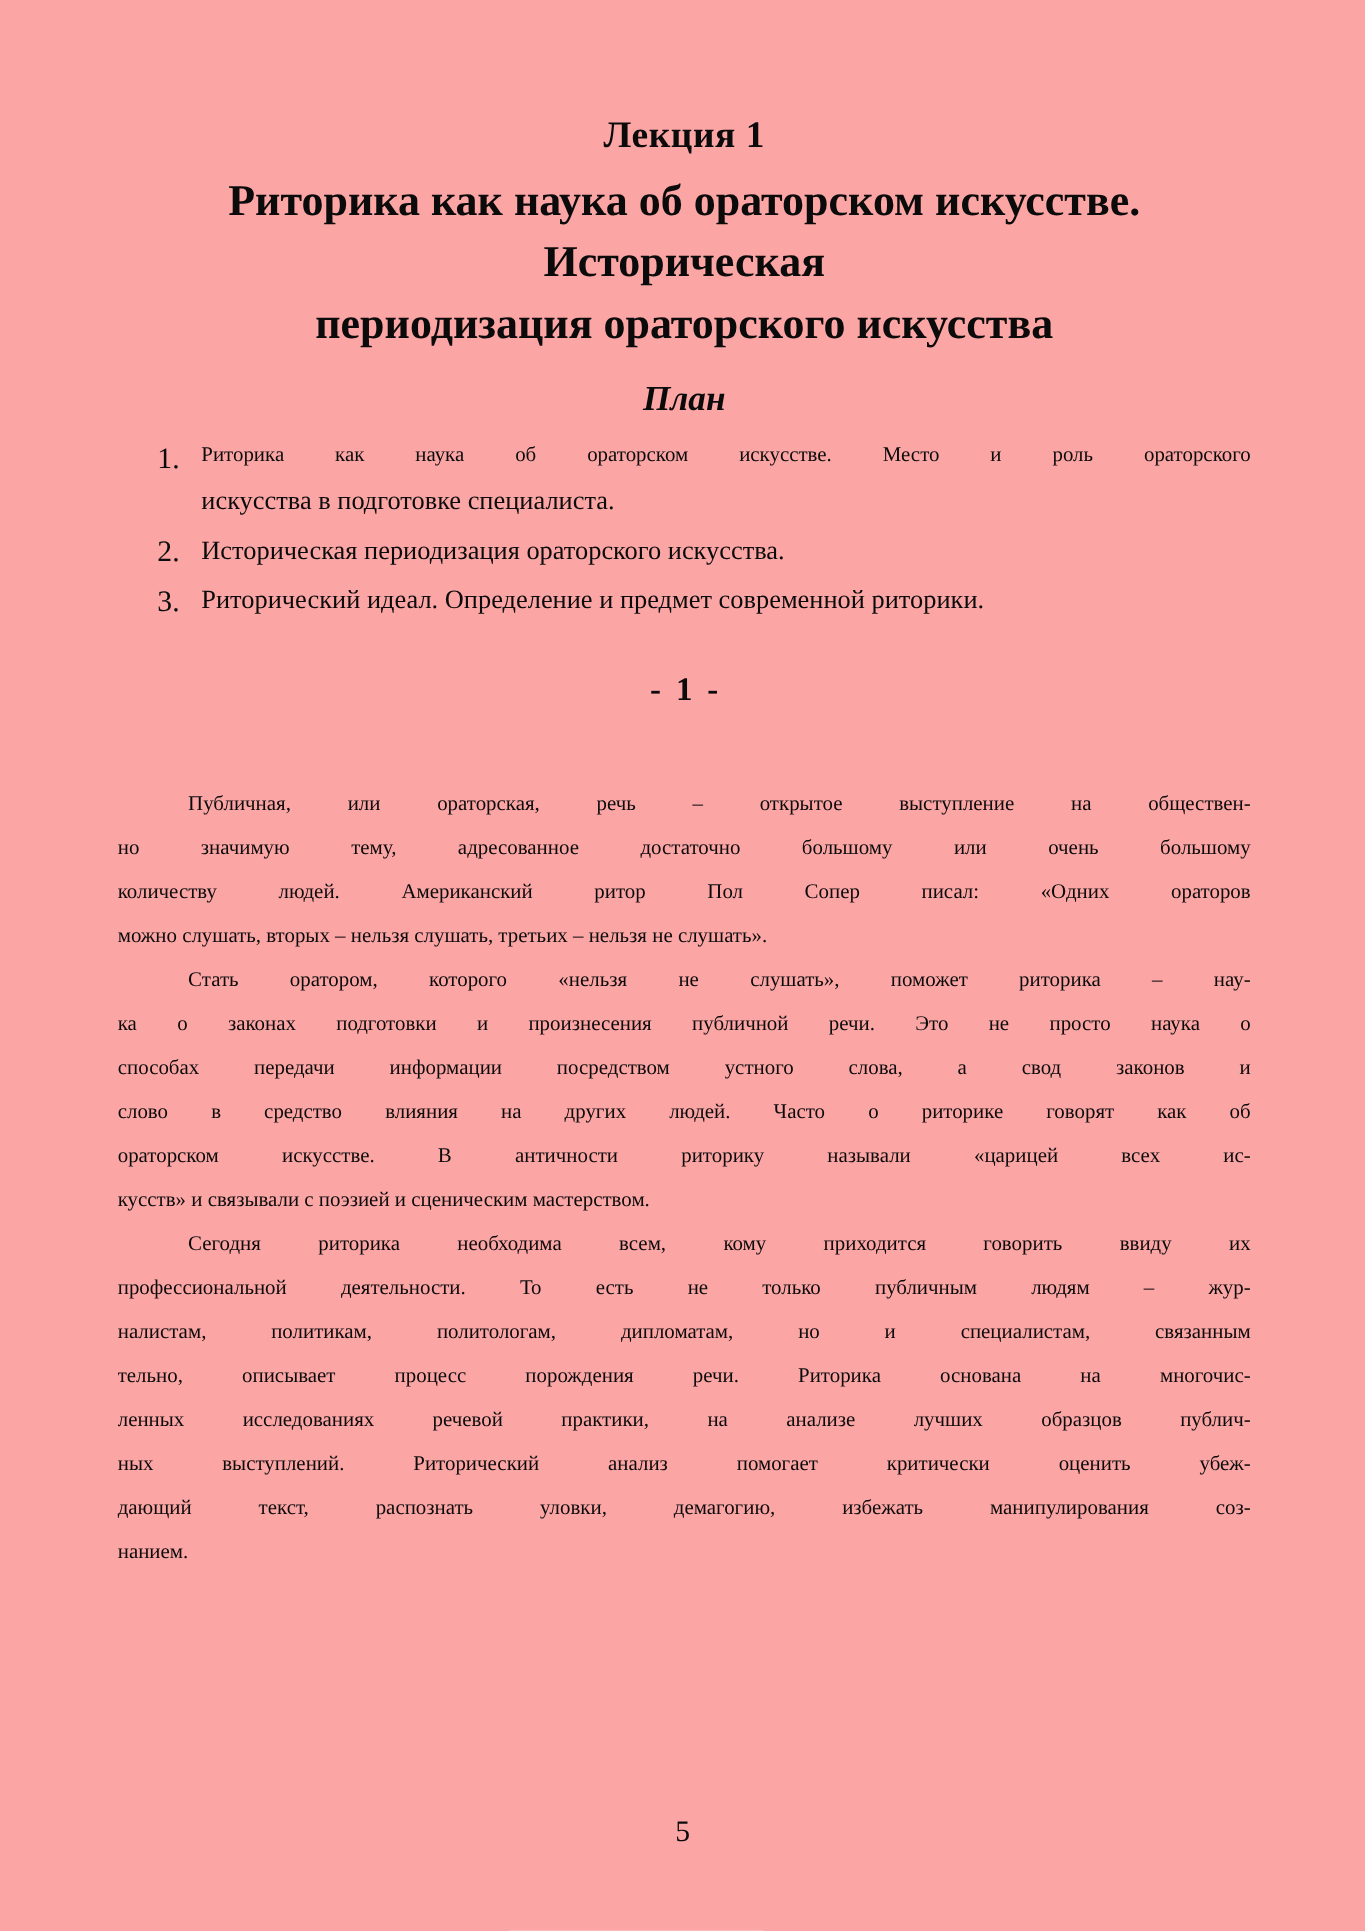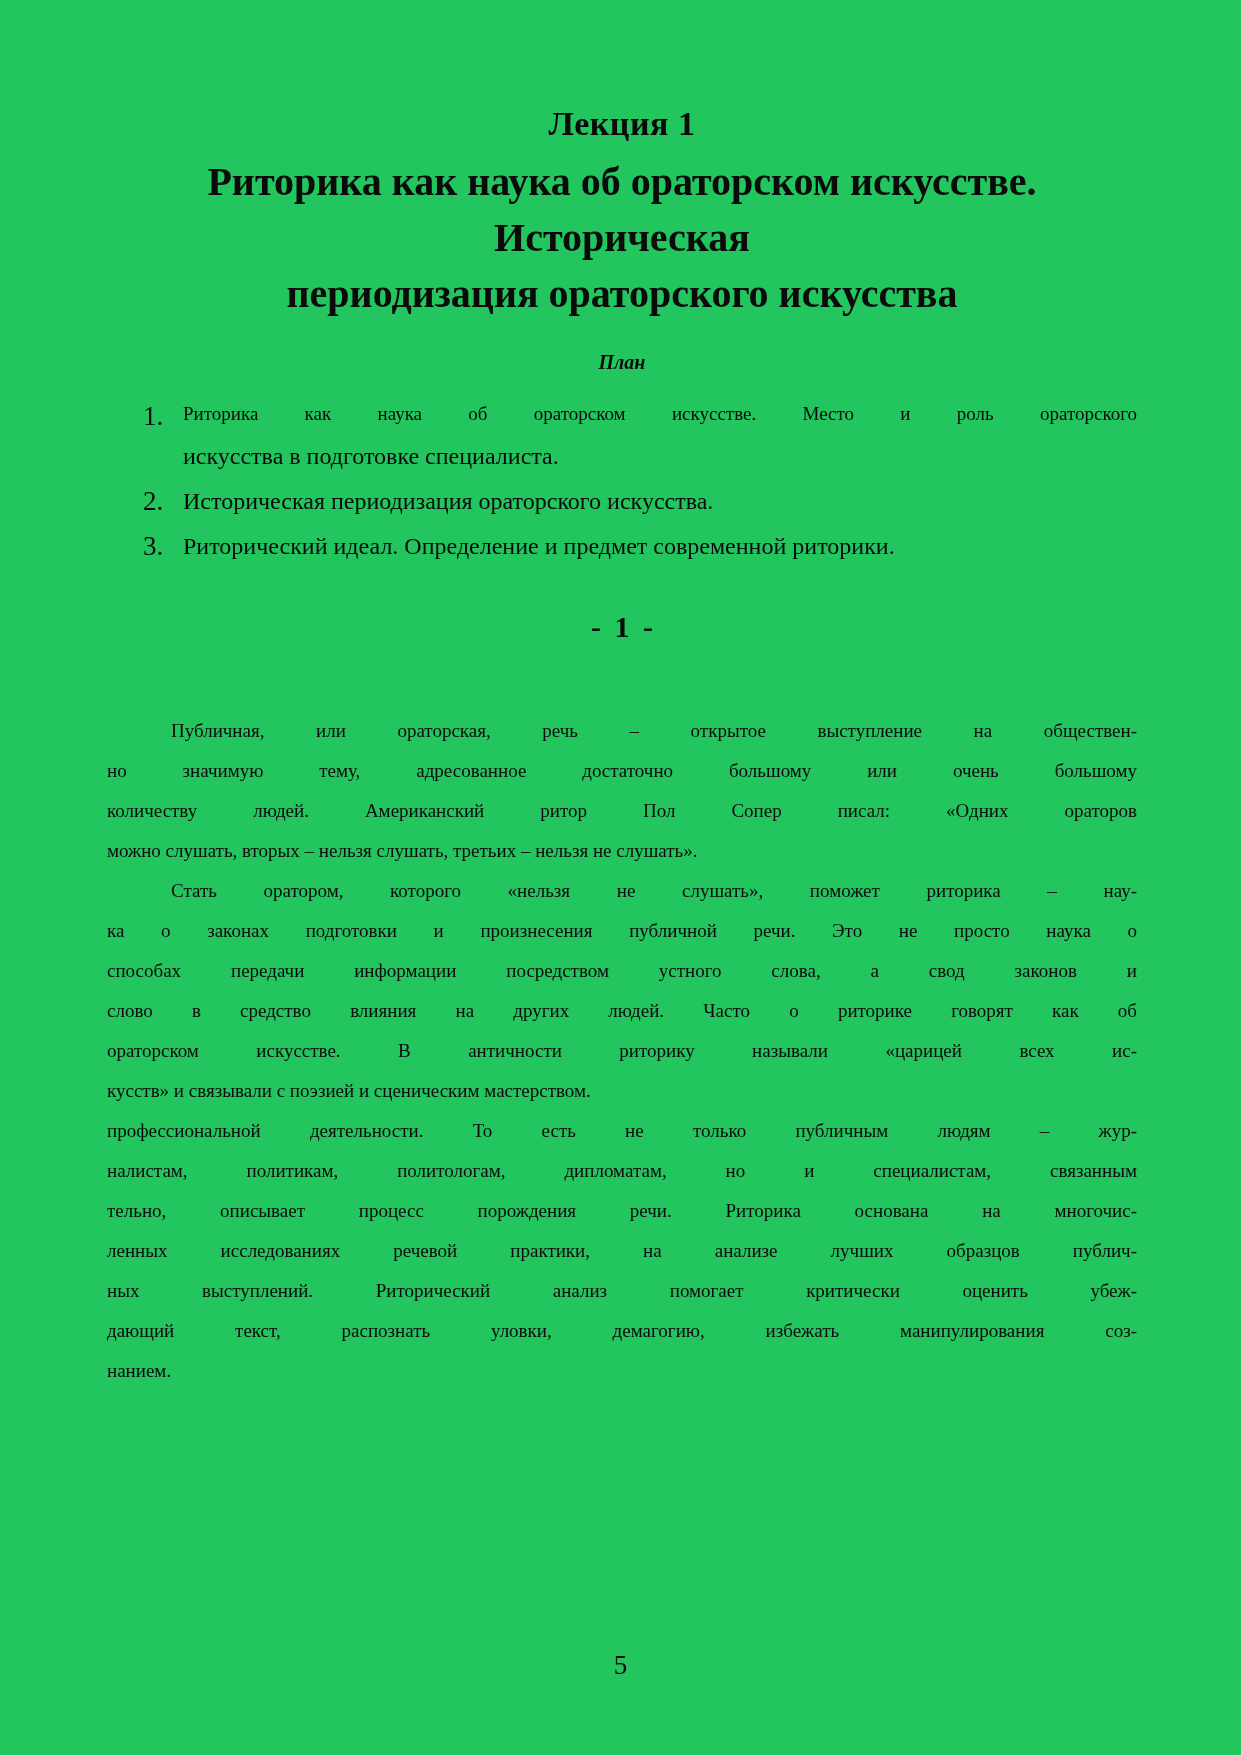--- a/index.html
+++ b/index.html
@@ -6,21 +6,21 @@
   body {
     width: 1241px; height: 1755px;
     background: #ffffff;
     font-family: "Liberation Serif", "DejaVu Serif", serif;
     color: #0b0b0b;
     -webkit-font-smoothing: antialiased;
   }
   .page {
     position: relative;
     width: 1241px; height: 1755px;
-    background: #22c55e;
+    background: #fca5a5;
     overflow: hidden;
   }
   .content {
     position: absolute;
     left: 107px; top: 0;
     width: 1030px;
   }
   .doc-title {
     margin-top: 100px;
     font-size: 34px; font-weight: bold;
@@ -29,21 +29,21 @@
     letter-spacing: 0.5px;
   }
   .doc-subtitle { margin-top: 6px; }
   .subtitle-line {
     font-size: 40px; font-weight: bold;
     line-height: 56px;
     text-align: center;
   }
   .plan-heading {
     margin-top: 20px;
-    font-size: 20px; font-weight: bold; font-style: italic;
+    font-size: 32px; font-weight: bold; font-style: italic;
     line-height: 40px;
     text-align: center;
   }
   .plan-list { margin-top: 12px; }
   .plan-item { display: flex; align-items: flex-start; }
   .plan-num {
     flex: 0 0 40px;
     margin-left: 36px;
     font-size: 27px; line-height: 45px;
     text-align: left;
@@ -125,20 +125,21 @@
       <div class="para">
         <div class="bline j first">Стать оратором, которого «нельзя не слушать», поможет риторика – нау-</div>
         <div class="bline j">ка о законах подготовки и произнесения публичной речи. Это не просто наука о</div>
         <div class="bline j">способах передачи информации посредством устного слова, а свод законов и</div>
         <div class="bline j">слово в средство влияния на других людей. Часто о риторике говорят как об</div>
         <div class="bline j">ораторском искусстве. В античности риторику называли «царицей всех ис-</div>
         <div class="bline">кусств» и связывали с поэзией и сценическим мастерством.</div>
       </div>
 
       <div class="para">
+        <div class="bline j first">Сегодня риторика необходима всем, кому приходится говорить ввиду их</div>
         <div class="bline j">профессиональной деятельности. То есть не только публичным людям – жур-</div>
         <div class="bline j">налистам, политикам, политологам, дипломатам, но и специалистам, связанным</div>
         <div class="bline j">тельно, описывает процесс порождения речи. Риторика основана на многочис-</div>
         <div class="bline j">ленных исследованиях речевой практики, на анализе лучших образцов публич-</div>
         <div class="bline j">ных выступлений. Риторический анализ помогает критически оценить убеж-</div>
         <div class="bline j">дающий текст, распознать уловки, демагогию, избежать манипулирования соз-</div>
         <div class="bline">нанием.</div>
       </div>
 
     </div>

